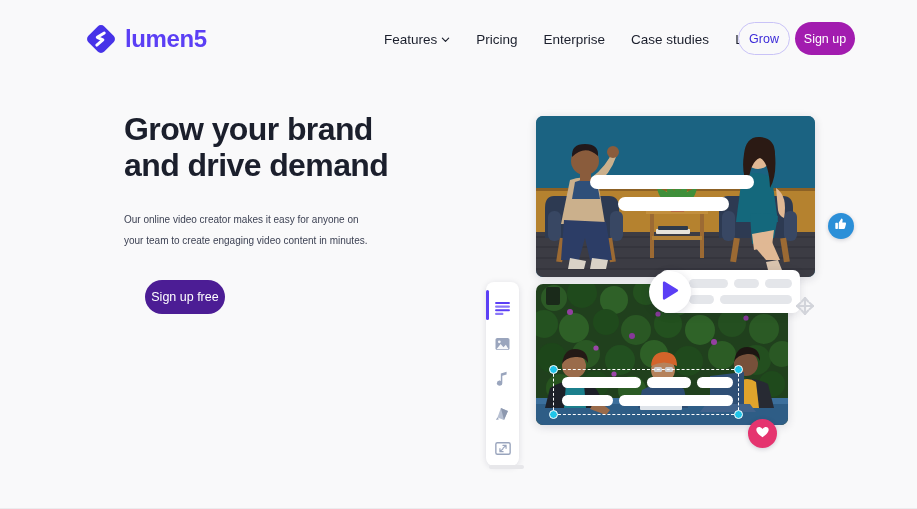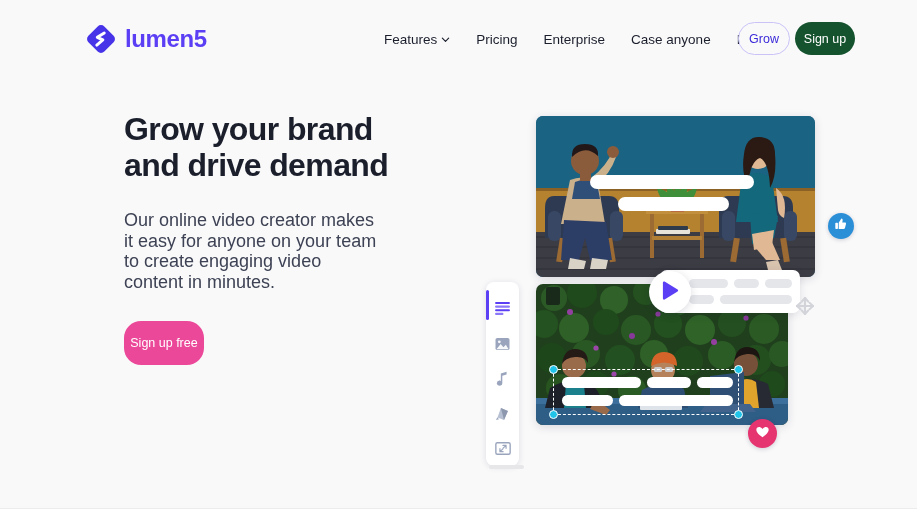--- a/index.html
+++ b/index.html
@@ -39,40 +39,40 @@
   .btn-login {
     position: absolute; left: 738px; top: 22px;
     width: 52px; height: 33px; border-radius: 17px;
     border: 1px solid #c9c3f7; background: #f9f9fa;
     color: #3b2ad8; font-size: 12.5px; font-family: "Liberation Sans", sans-serif;
     display: flex; align-items: center; justify-content: center; cursor: pointer;
   }
   .btn-signup {
     position: absolute; left: 795px; top: 22px;
     width: 60px; height: 33px; border-radius: 17px;
-    border: none; background: #14532d; color: #ffffff;
+    border: none; background: #a21caf; color: #ffffff;
     font-size: 12.5px; font-family: "Liberation Sans", sans-serif;
     display: flex; align-items: center; justify-content: center; cursor: pointer;
   }
 
   
   .hero-left { position: absolute; left: 124px; top: 112px; width: 300px; }
   .hero-title {
     font-size: 32px; font-weight: 700; color: #1b1f2c;
     line-height: 35.5px; letter-spacing: -0.6px; width: 290px;
   }
   .hero-sub {
-    margin-top: 27px; font-size: 18px; color: #3d4254;
+    margin-top: 27px; font-size: 10px; color: #3d4254;
     line-height: 20.5px; width: 255px;
   }
   .btn-cta {
-    margin-top: 29px; width: 80px; height: 44px;
-    background: #ec4899; color: #fff; border: none; border-radius: 17px;
+    margin-top: 29px; width: 80px; height: 34px;
+    background: #4c1d95; color: #fff; border: none; border-radius: 17px;
     font-size: 12.5px; font-family: "Liberation Sans", sans-serif;
-    display: flex; align-items: center; justify-content: center; cursor: pointer;
+    display: flex; align-items: center; justify-content: center; cursor: pointer; margin-left: 21px;
   }
 
   
   .editor { position: absolute; left: 0; top: 0; width: 917px; height: 509px; pointer-events: none; }
   .editor > * { pointer-events: auto; }
 
   
   .side-rail {
     position: absolute; left: 486px; top: 282px;
     width: 33px; height: 184px; background: #ffffff;
@@ -197,21 +197,21 @@
             </svg>
         </span>
       </div>
       <div class="nav-item">
         <span>Pricing</span>
       </div>
       <div class="nav-item">
         <span>Enterprise</span>
       </div>
       <div class="nav-item">
-        <span>Case anyone</span>
+        <span>Case studies</span>
       </div>
       <div class="nav-item">
         <span>Learn</span>
         <span class="caret">
           <svg width="9" height="9" viewBox="0 0 10 10">
               <path d="M1.5 3.5 L5 7 L8.5 3.5" stroke="#1b1f2c" stroke-width="1.3" fill="none" stroke-linecap="round" stroke-linejoin="round"></path>
             </svg>
         </span>
       </div>
     </nav>

